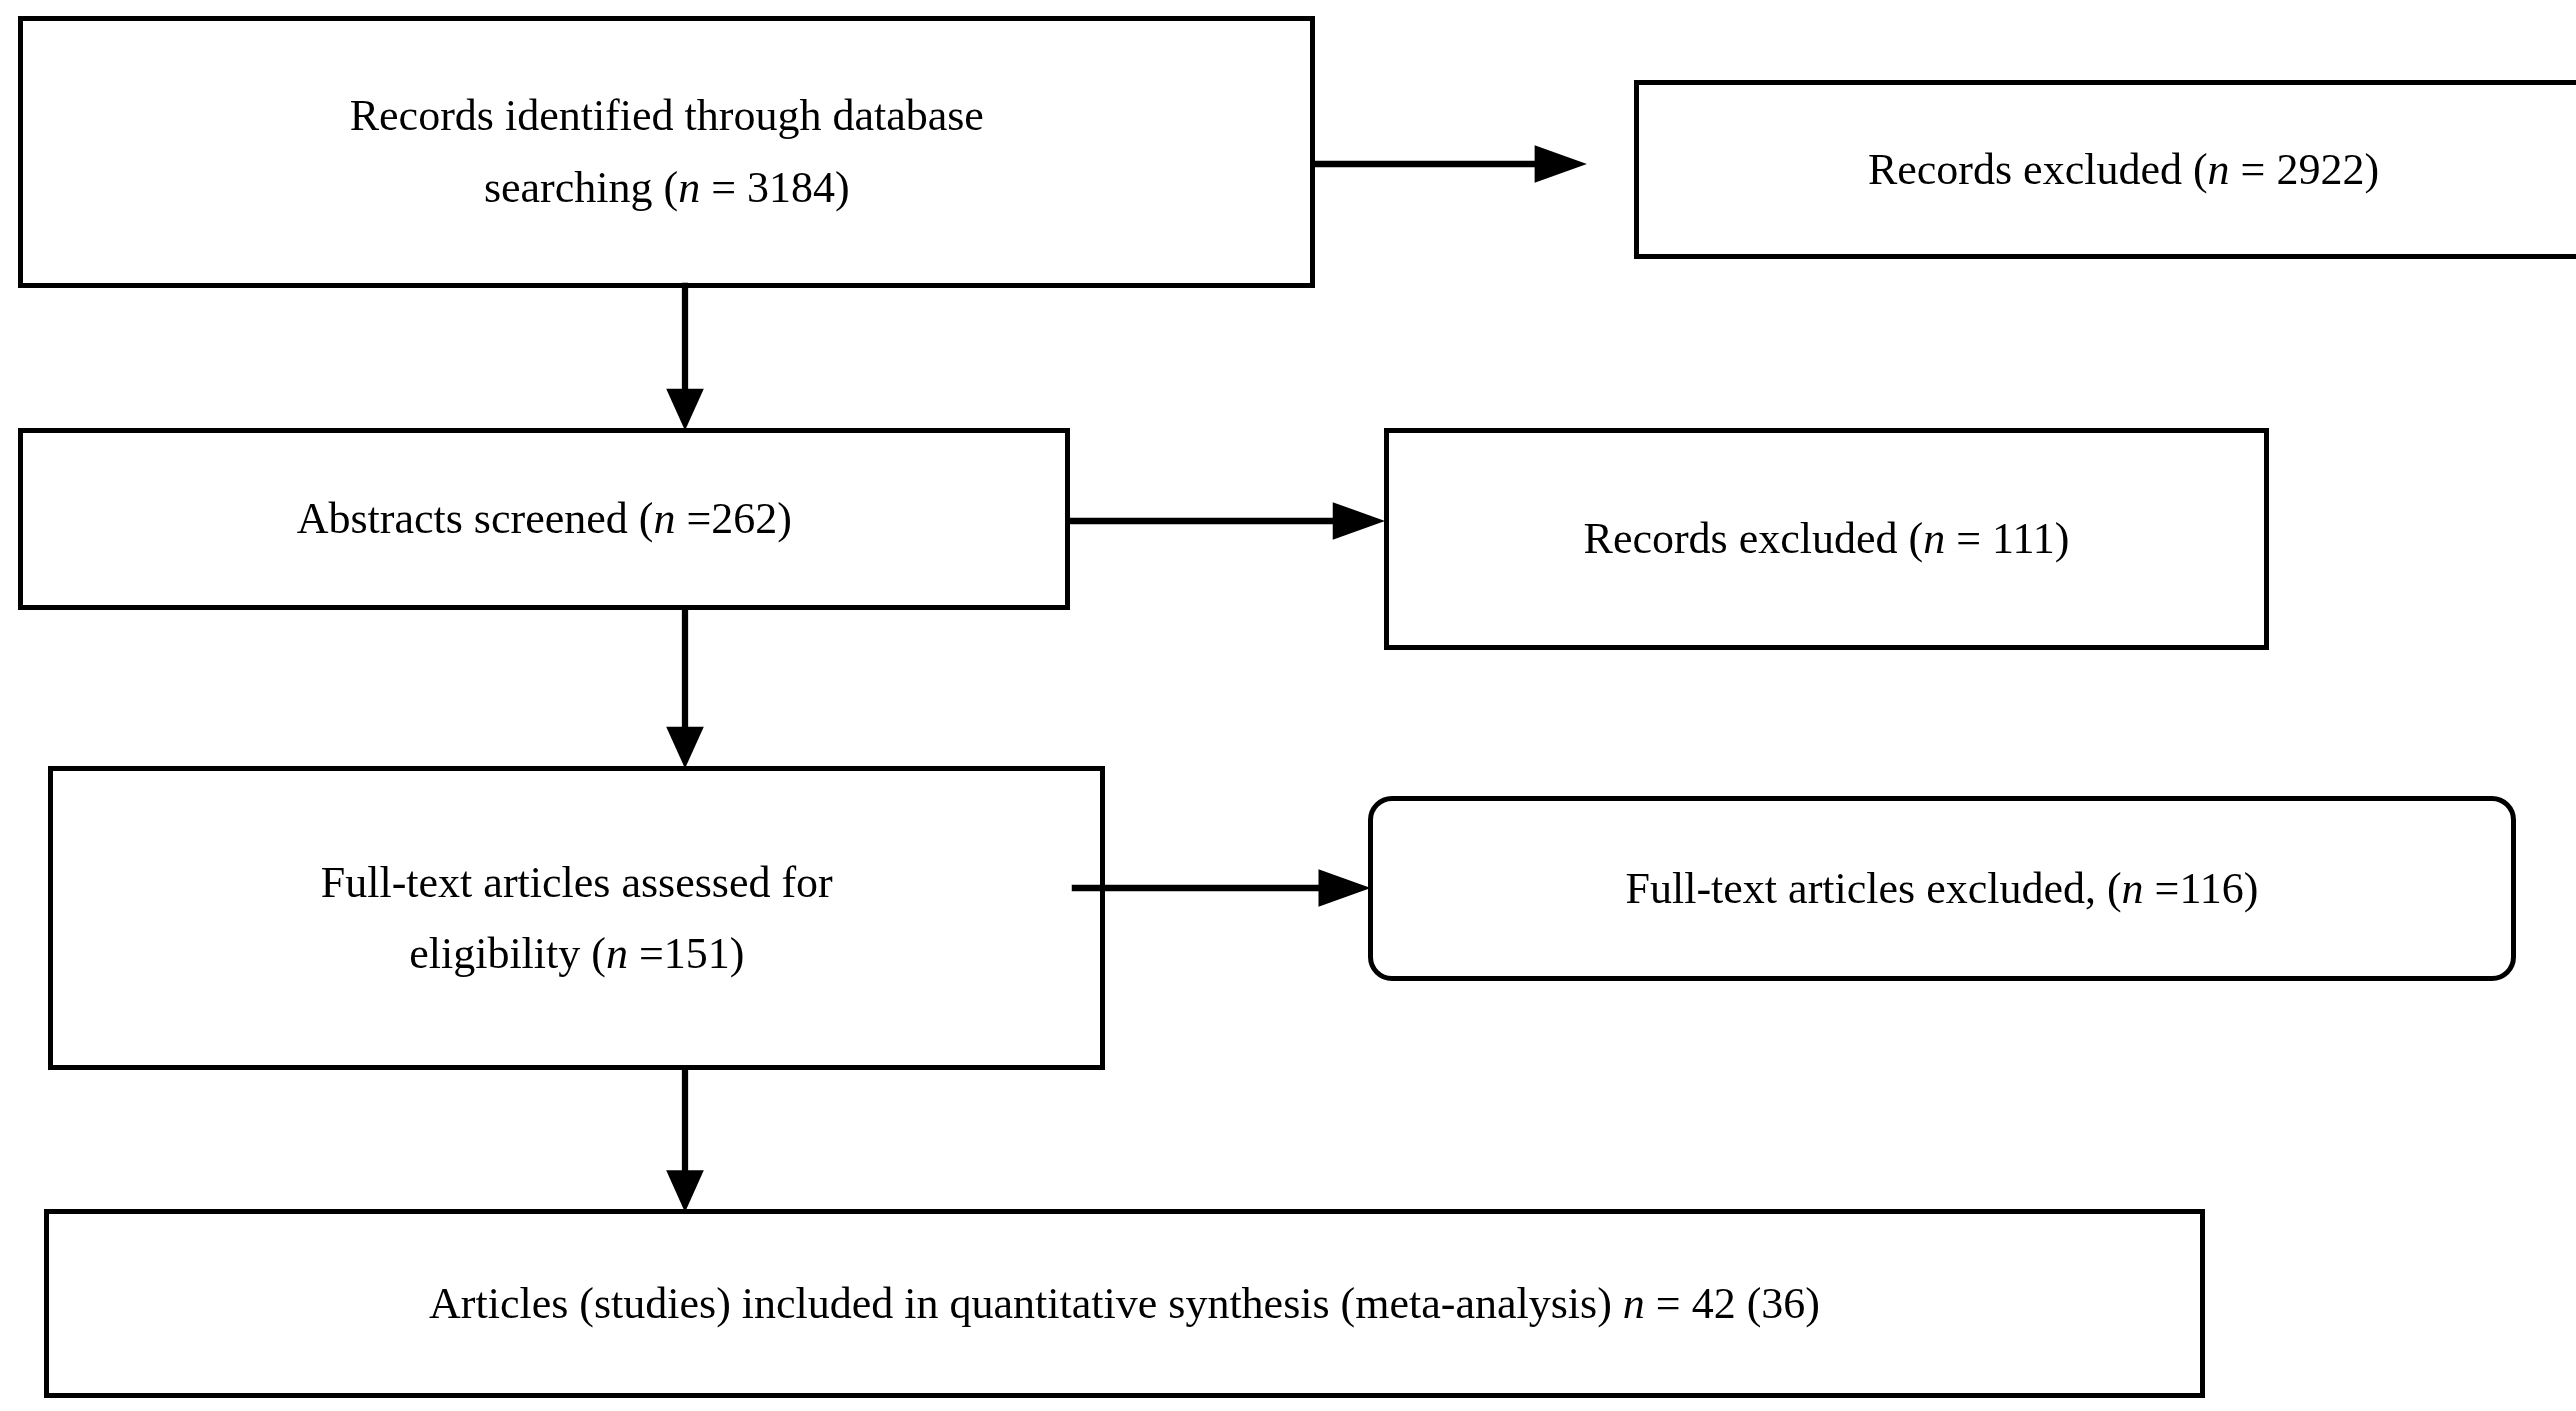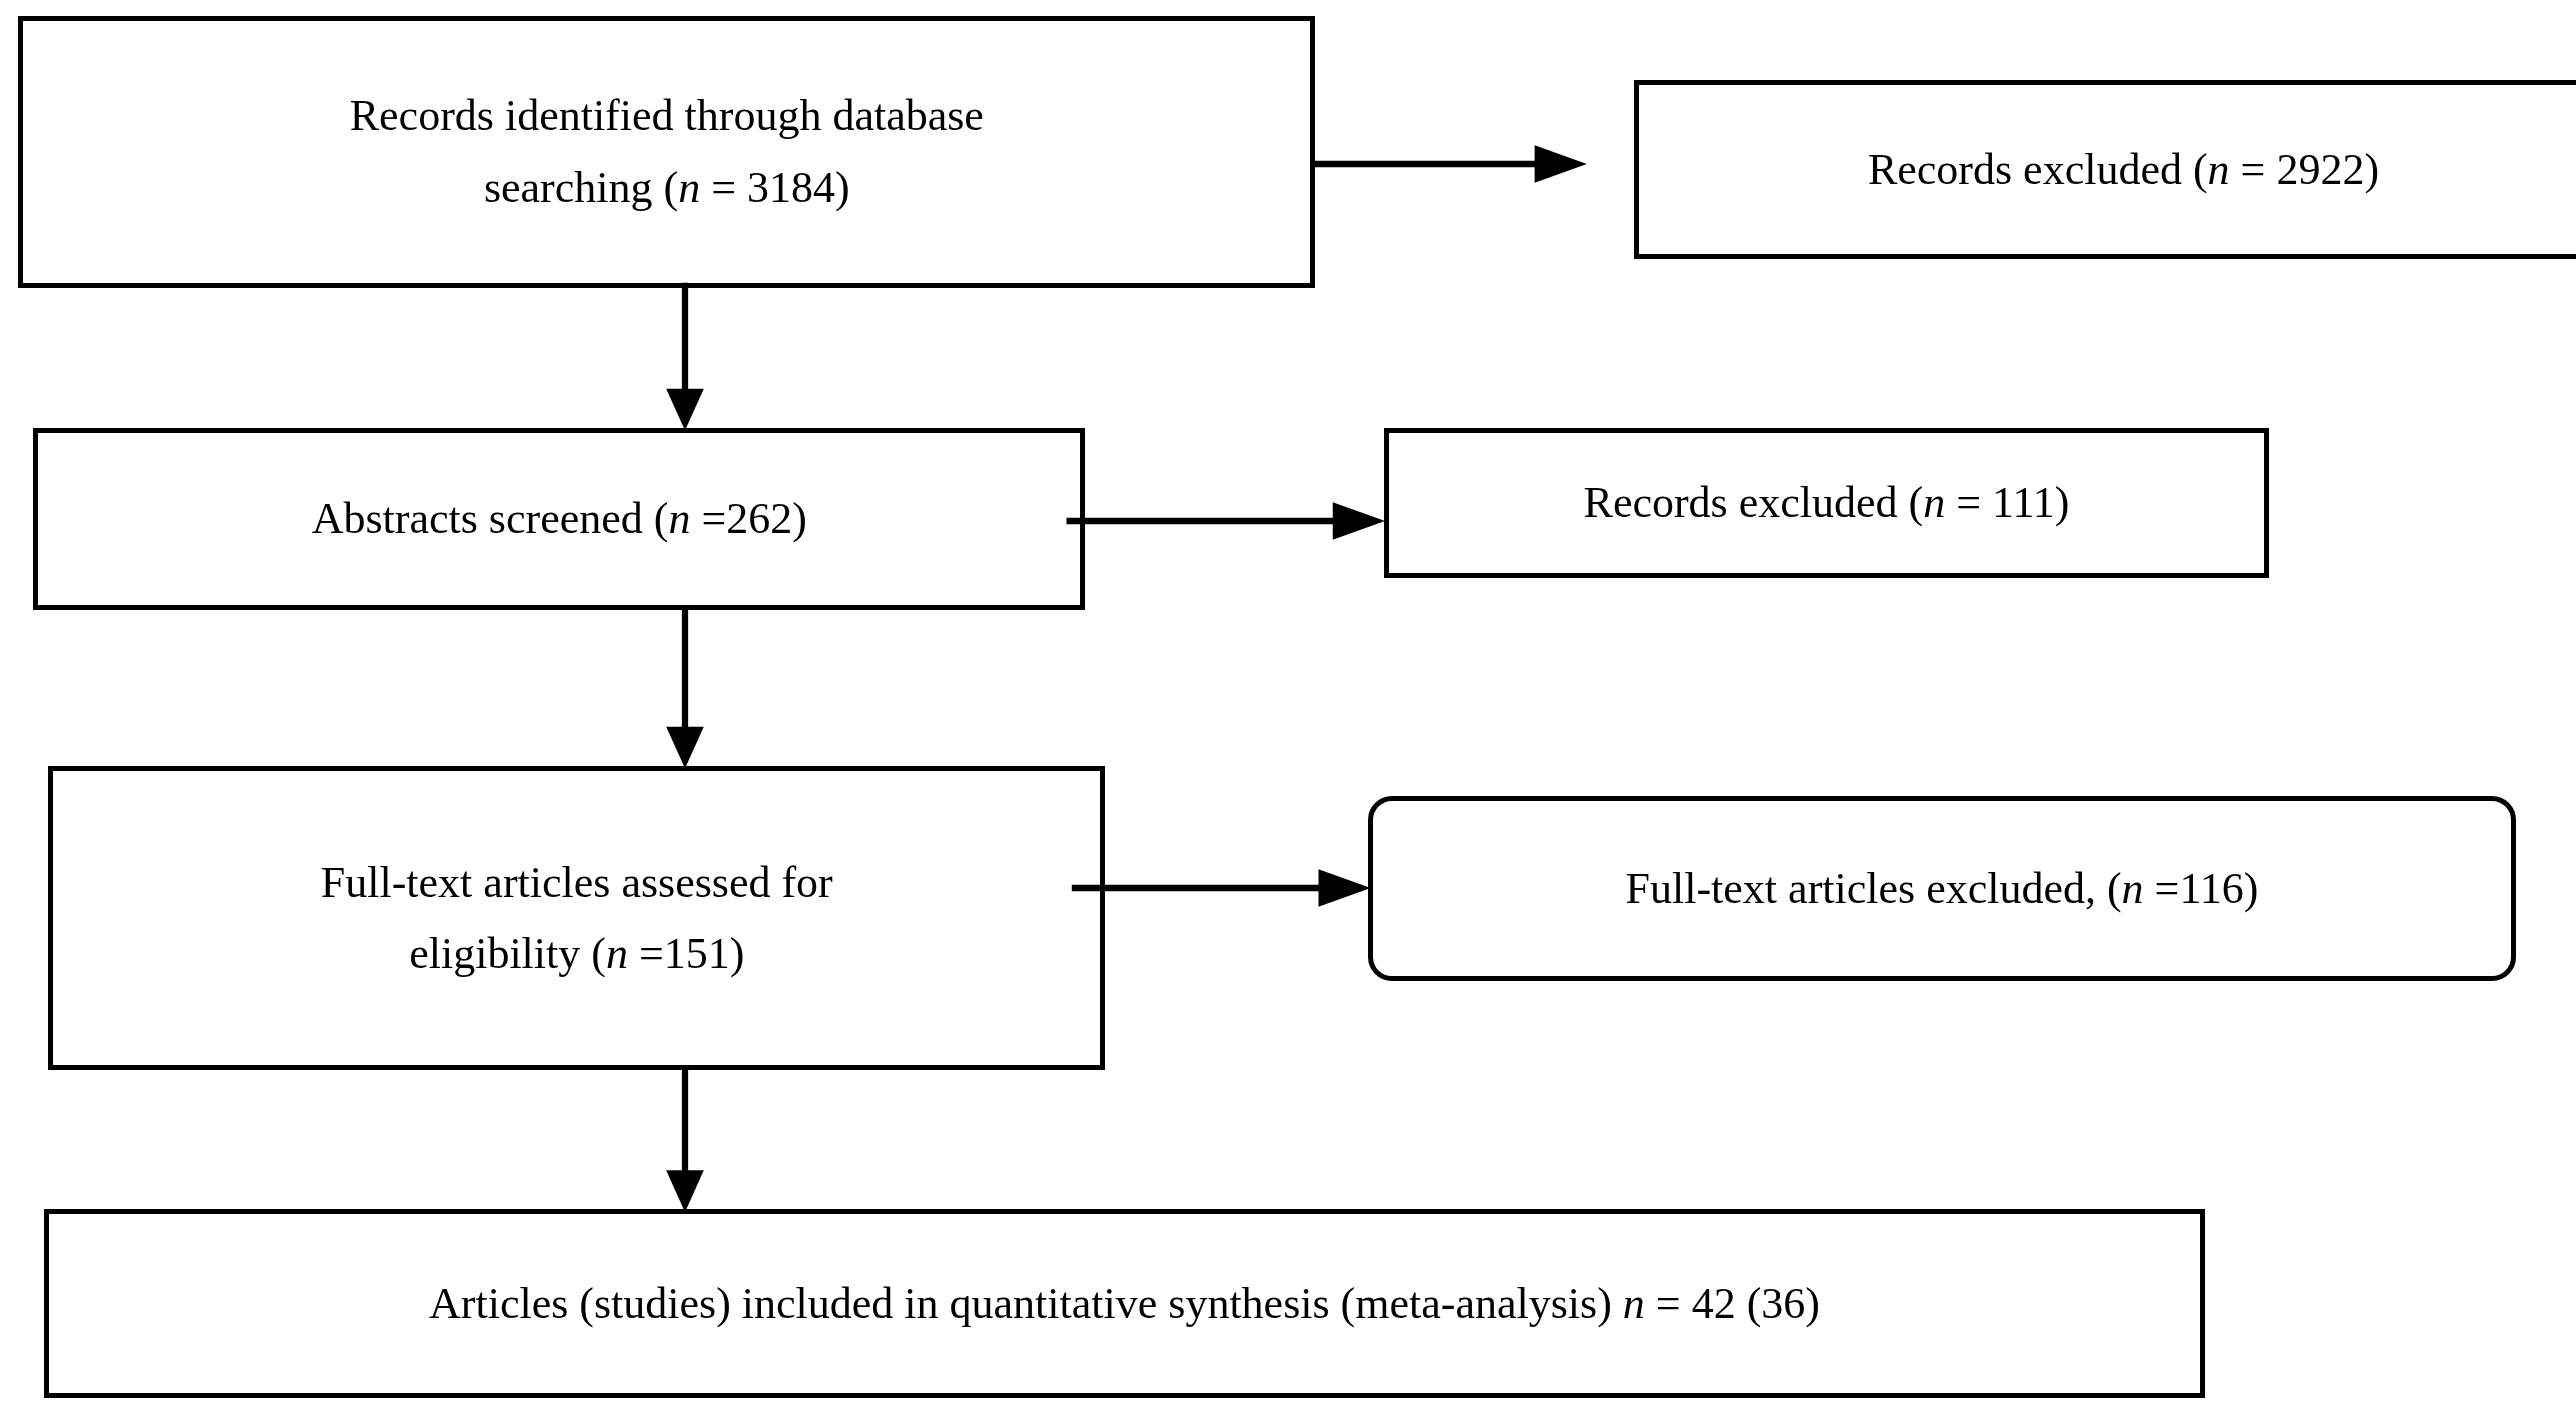--- a/index.html
+++ b/index.html
@@ -33,22 +33,22 @@
   .node .txt {
     display: block;
     width: 100%;
   }
   .node em {
     font-style: italic;
   }
   
   #box-records-identified { left: 18.3px;   top: 15.5px;   width: 1297px; height: 272px; }
   #box-records-excluded-1 { left: 1634px; top: 80px;  width: 979px; height: 179px; }
-  #box-abstracts-screened { left: 18.3px;   top: 428px;  width: 1052px; height: 182px; margin-left: 15px; }
-  #box-records-excluded-2 { left: 1384px; top: 428px;  width: 885px; height: 150px; }
+  #box-abstracts-screened { left: 18.3px;   top: 428px;  width: 1052px; height: 182px; }
+  #box-records-excluded-2 { left: 1384px; top: 428px;  width: 885px; height: 222px; }
   #box-fulltext-assessed  { left: 18.3px;   top: 766px; width: 1057px; height: 304px; margin-left: 30px; }
   #box-fulltext-excluded  { left: 1368px; top: 796px; width: 1148px; height: 185px; border-radius: 24px; }
   #box-articles-included  { left: 44px;   top: 1209px; width: 2161px; height: 189px; }
 
   
   .conn { position: absolute; }
   .conn svg { display: block; overflow: visible; }
 
   #arrow-id-to-excluded1 { left: 1310px; top: 141px;  width: 282px;  height: 46px; }
   #arrow-id-to-abstracts { left: 662px;  top: 282px;  width: 46px;   height: 152px; }

